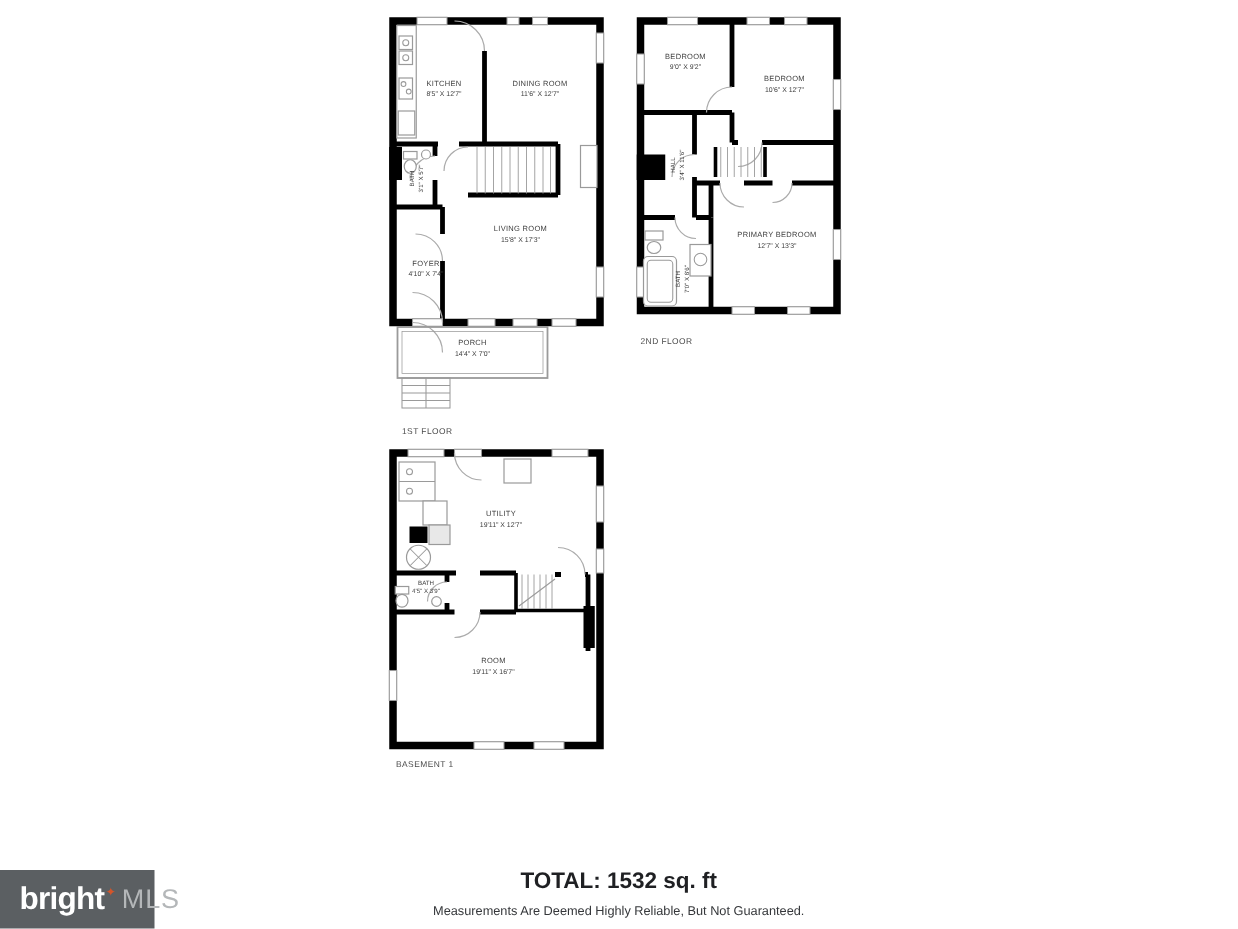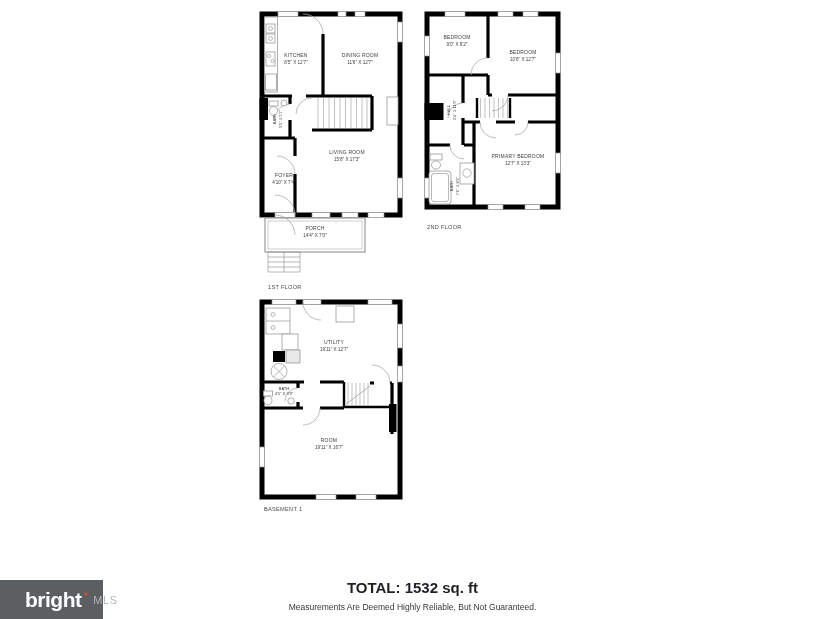--- a/index.html
+++ b/index.html
@@ -22,24 +22,24 @@
   .arc{stroke:#ababab;stroke-width:.8;fill:none;}
   .tread{stroke:#9a9a9a;stroke-width:.6;}
   .thin{stroke:#9a9a9a;stroke-width:.7;fill:none;}
   .win{fill:#fff;stroke:#9a9a9a;stroke-width:.7;}
   .blk{fill:#000;stroke:none;}
   .summary{position:absolute;left:0;top:579px;width:825px;text-align:center;color:#1f2023;}
   .summary .total{font-size:15px;font-weight:bold;margin:0 0 2px 0;}
   .summary .line{font-size:13.5px;margin:0;line-height:17px;}
   .summary .disclaimer{font-size:8.5px;margin:6px 0 0 0;color:#35373a;}
   .logo{position:absolute;left:0;top:580px;width:103px;height:39px;background:#5b5f62;
-        display:flex;align-items:center;padding-left:25px;box-sizing:border-box;}
+        display:flex;align-items:center;padding-left:13px;box-sizing:border-box;}
   .logo .brand{color:#ffffff;font-size:21px;font-weight:bold;letter-spacing:-.5px;line-height:1;}
   .logo .star{color:#d4552a;font-size:8px;margin-left:1px;margin-top:-10px;}
-  .logo .mls{color:#b4b7b9;font-size:11px;margin-left:4px;letter-spacing:.6px;text-align:right;}
+  .logo .mls{color:#b4b7b9;font-size:18px;margin-left:4px;letter-spacing:.6px;text-align:right;}
 </style>
 </head>
 <body>
 
 <svg class="plan" style="left:256px;top:8px;" width="152" height="290" viewBox="0 0 152 290">
   <g>
     <rect x="6" y="6" width="138" height="201" fill="#fff" class="wall w5"></rect>
 
     <path class="wall w3" d="M67,26 V88"></path>
     <path class="wall w3" d="M6,88 H36 M50,88 H116"></path>

